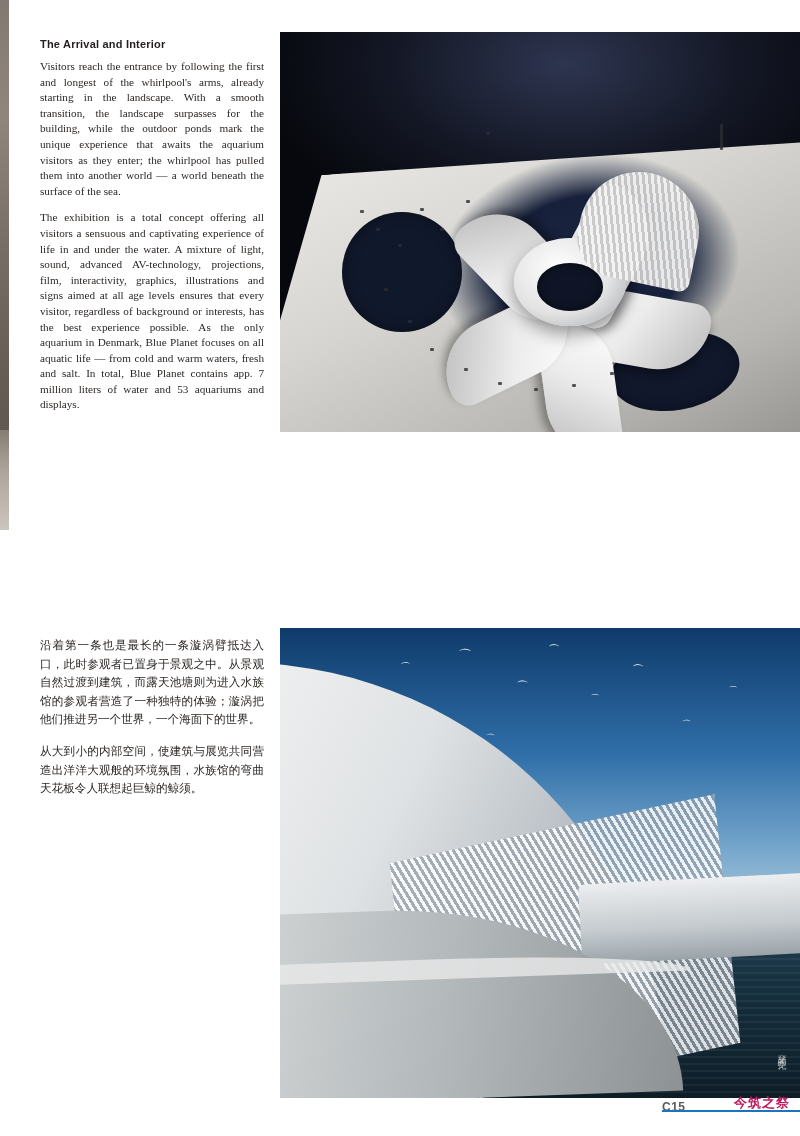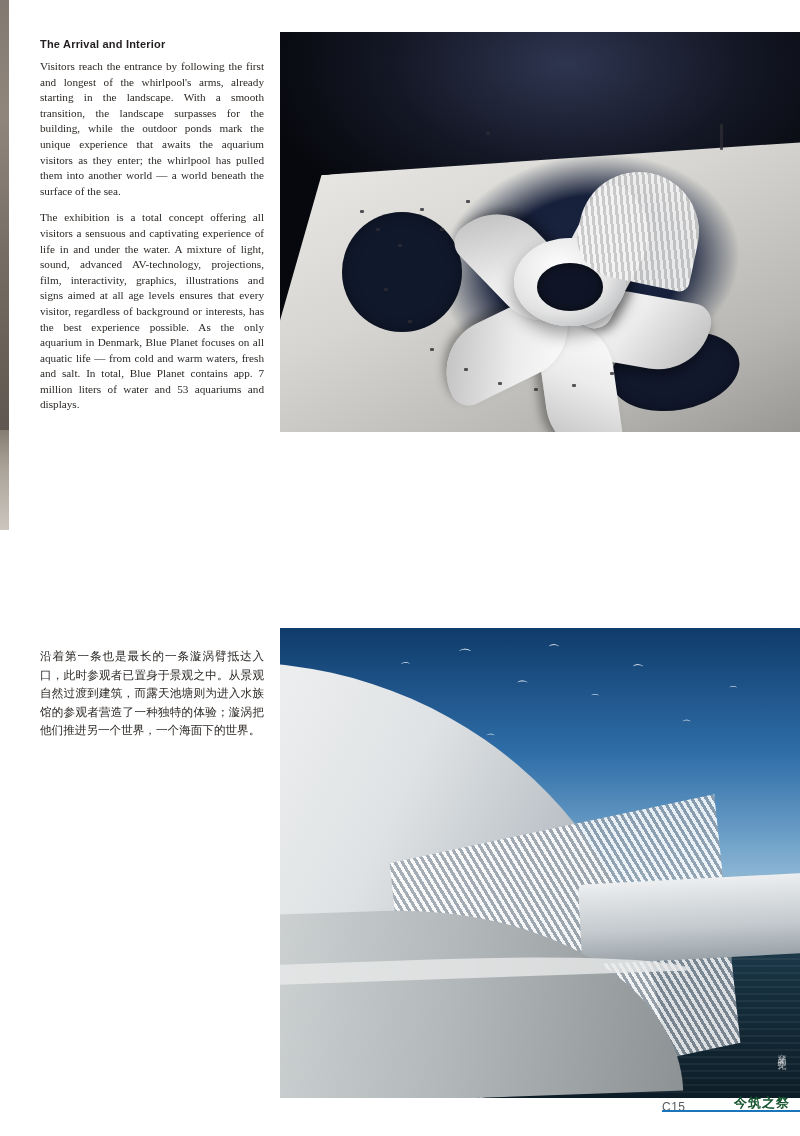--- a/index.html
+++ b/index.html
@@ -70,23 +70,22 @@
     font-size: 11.2px;
     line-height: 15.6px;
     text-align: justify;
     margin: 0 0 11px 0;
     color: #2b2724;
   }
   .p-cn {
     font-size: 11.6px;
     line-height: 18.6px;
     text-align: justify;
-    margin: 12px 0 13px 0;
+    margin: 0 0 13px 0;
     color: #2b2724;
-    font-family: Liberation Serif, serif;
   }
 
   
   .fig-top {
     position: absolute;
     left: 280px;
     top: 32px;
     width: 520px;
     height: 400px;
     overflow: hidden;
@@ -297,46 +296,48 @@
     background: #1b75bb;
   }
   .folio {
     position: absolute;
     left: 662px;
     top: 1100px;
     font-family: "Liberation Sans", sans-serif;
     font-size: 12px;
     color: #58595b;
     letter-spacing: .5px;
+    font-weight: bold;
   }
   .brand {
     position: absolute;
     right: 10px;
     top: 1094px;
     font-family: Liberation Serif, serif;
     font-size: 13px;
     font-weight: bold;
-    color: #14532d;
+    color: #be185d;
     letter-spacing: 1px;
   }
 </style>
 </head>
 <body>
 
 <div class="left-edge-strip"></div>
 <div class="left-edge-strip2"></div>
 
 <div class="col-en">
   <h2 class="head-en">The Arrival and Interior</h2>
   <p class="p-en">Visitors reach the entrance by following the first and longest of the whirlpool's arms, already starting in the landscape. With a smooth transition, the landscape surpasses for the building, while the outdoor ponds mark the unique experience that awaits the aquarium visitors as they enter; the whirlpool has pulled them into another world — a world beneath the surface of the sea.</p>
   <p class="p-en">The exhibition is a total concept offering all visitors a sensuous and captivating experience of life in and under the water. A mixture of light, sound, advanced AV-technology, projections, film, interactivity, graphics, illustrations and signs aimed at all age levels ensures that every visitor, regardless of background or interests, has the best experience possible. As the only aquarium in Denmark, Blue Planet focuses on all aquatic life — from cold and warm waters, fresh and salt. In total, Blue Planet contains app. 7 million liters of water and 53 aquariums and displays.</p>
 </div>
 
 <div class="col-cn">
   <p class="p-cn">沿着第一条也是最长的一条漩涡臂抵达入口，此时参观者已置身于景观之中。从景观自然过渡到建筑，而露天池塘则为进入水族馆的参观者营造了一种独特的体验；漩涡把他们推进另一个世界，一个海面下的世界。</p>
+  <p class="p-cn">从大到小的内部空间，使建筑与展览共同营造出洋洋大观般的环境氛围，水族馆的弯曲天花板令人联想起巨鲸的鲸须。</p>
 </div>
 
 <div class="fig-top">
   <div class="sky-top"></div>
   <div class="ground"></div>
   <div class="ground-dark"></div>
   <div class="pond p2"></div>
   <div class="pond p1"></div>
 
   <div class="swirl">

